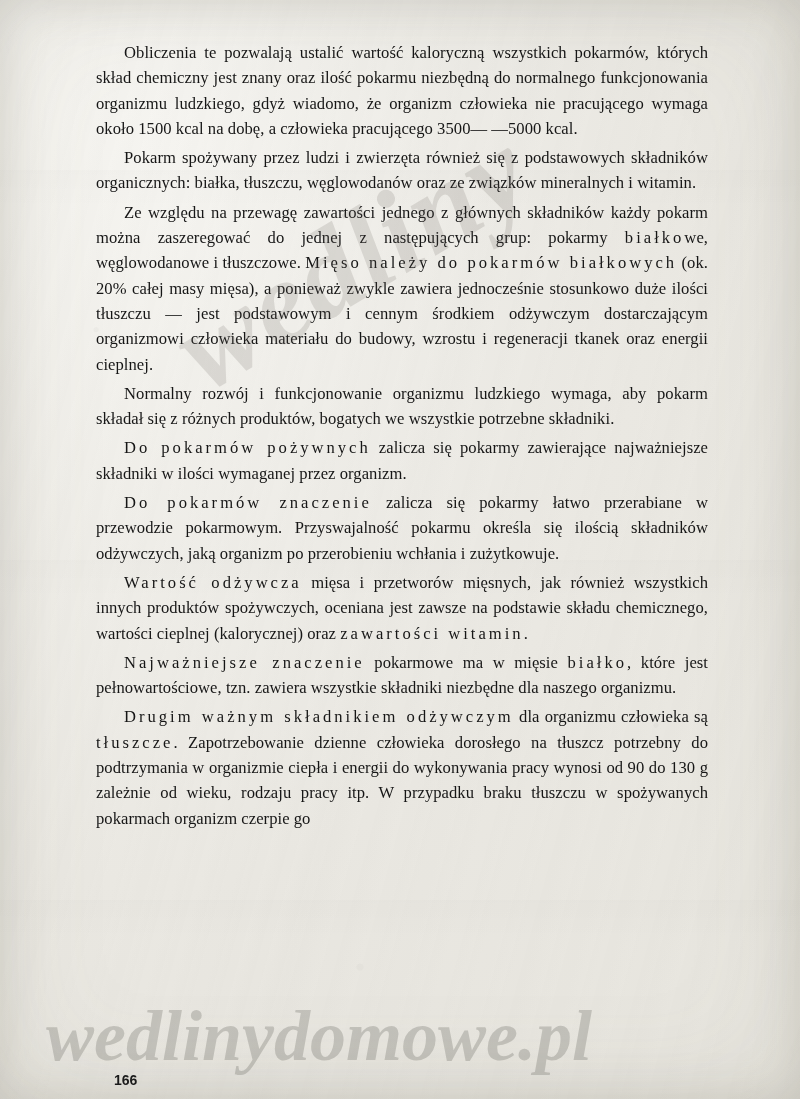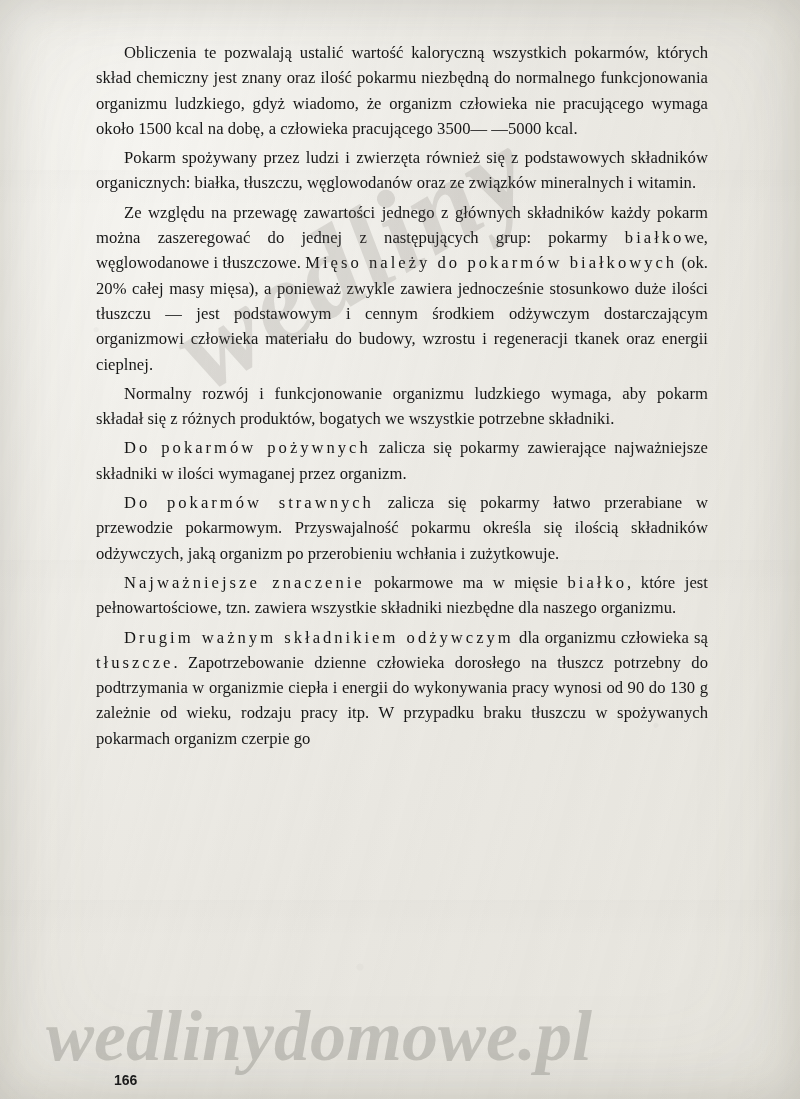--- a/index.html
+++ b/index.html
@@ -127,21 +127,22 @@
   <div class="band" style="top:170px;"></div>
   <div class="band" style="top:560px;"></div>
   <div class="band" style="top:900px;"></div>
 
   <div id="text-column">
     <p class="para">Obliczenia te pozwalają ustalić wartość kaloryczną wszystkich pokarmów, których skład chemiczny jest znany oraz ilość pokarmu niezbędną do normalnego funkcjonowania organizmu ludzkiego, gdyż wiadomo, że organizm człowieka nie pracującego wymaga około 1500 kcal na dobę, a człowieka pracującego 3500— —5000 kcal.</p>
     <p class="para">Pokarm spożywany przez ludzi i zwierzęta również się z podstawowych składników organicznych: białka, tłuszczu, węglowodanów oraz ze związków mineralnych i witamin.</p>
     <p class="para">Ze względu na przewagę zawartości jednego z głównych składników każdy pokarm można zaszeregować do jednej z następujących grup: pokarmy <span class="sp">białko</span>we, węglowodanowe i tłuszczowe. <span class="sp">Mięso należy do pokarmów <span class="sp">białko</span>wych</span> (ok. 20% całej masy mięsa), a ponieważ zwykle zawiera jednocześnie stosunkowo duże ilości tłuszczu — jest podstawowym i cennym środkiem odżywczym dostarczającym organizmowi człowieka materiału do budowy, wzrostu i regeneracji tkanek oraz energii cieplnej.</p>
     <p class="para">Normalny rozwój i funkcjonowanie organizmu ludzkiego wymaga, aby pokarm składał się z różnych produktów, bogatych we wszystkie potrzebne składniki.</p>
     <p class="para"><span class="sp">Do pokarmów pożywnych</span> zalicza się pokarmy zawierające najważniejsze składniki w ilości wymaganej przez organizm.</p>
-    <p class="para"><span class="sp">Do pokarmów strawnych</span> zalicza się pokarmy łatwo przerabiane w przewodzie pokarmowym. Przyswajalność pokarmu określa się ilością składników odżywczych, jaką organizm po przerobieniu wchłania i zużytkowuje.</p>
+    <p class="para"><span class="sp">Do pokarmów znaczenie</span> zalicza się pokarmy łatwo przerabiane w przewodzie pokarmowym. Przyswajalność pokarmu określa się ilością składników odżywczych, jaką organizm po przerobieniu wchłania i zużytkowuje.</p>
+    <p class="para"><span class="sp">Wartość odżywcza</span> mięsa i przetworów mięsnych, jak również wszystkich innych produktów spożywczych, oceniana jest zawsze na podstawie składu chemicznego, wartości cieplnej (kalorycznej) oraz <span class="sp">zawartości witamin</span>.</p>
     <p class="para"><span class="sp">Najważniejsze znaczenie</span> pokarmowe ma w mięsie <span class="sp">białko</span>, które jest pełnowartościowe, tzn. zawiera wszystkie składniki niezbędne dla naszego organizmu.</p>
     <p class="para"><span class="sp">Drugim ważnym składnikiem odżywczym</span> dla organizmu człowieka są <span class="sp">tłuszcze</span>. Zapotrzebowanie dzienne człowieka dorosłego na tłuszcz potrzebny do podtrzymania w organizmie ciepła i energii do wykonywania pracy wynosi od 90 do 130 g zależnie od wieku, rodzaju pracy itp. W przypadku braku tłuszczu w spożywanych pokarmach organizm czerpie go</p>
   </div>
 
   <div class="watermark-layer">
     <div class="wm wm-diag">wedliny</div>
     <div class="wm wm-bottom">wedlinydomowe.pl</div>
   </div>
 
   <div class="page-number">166</div>

